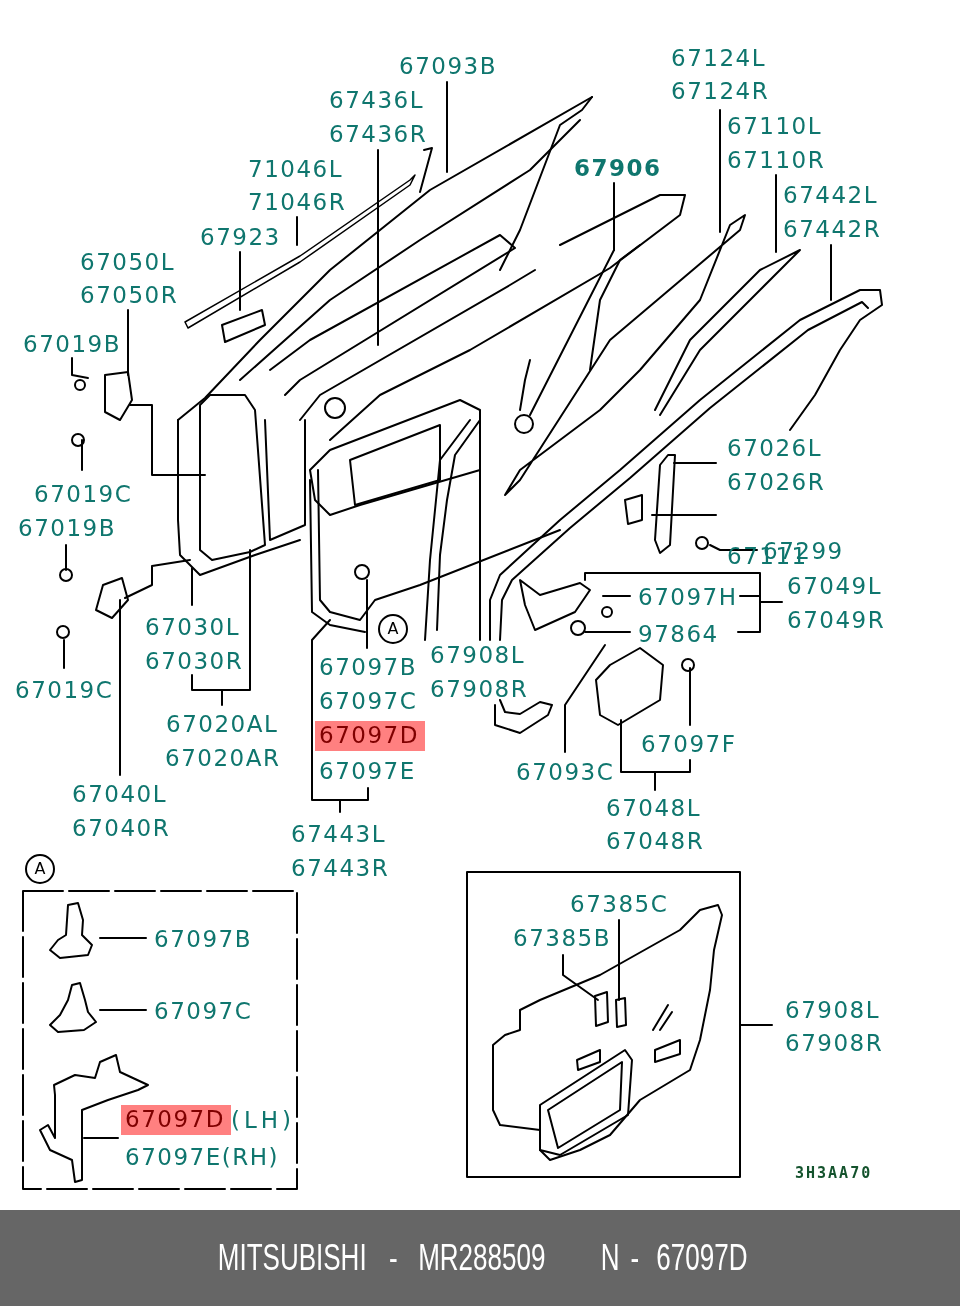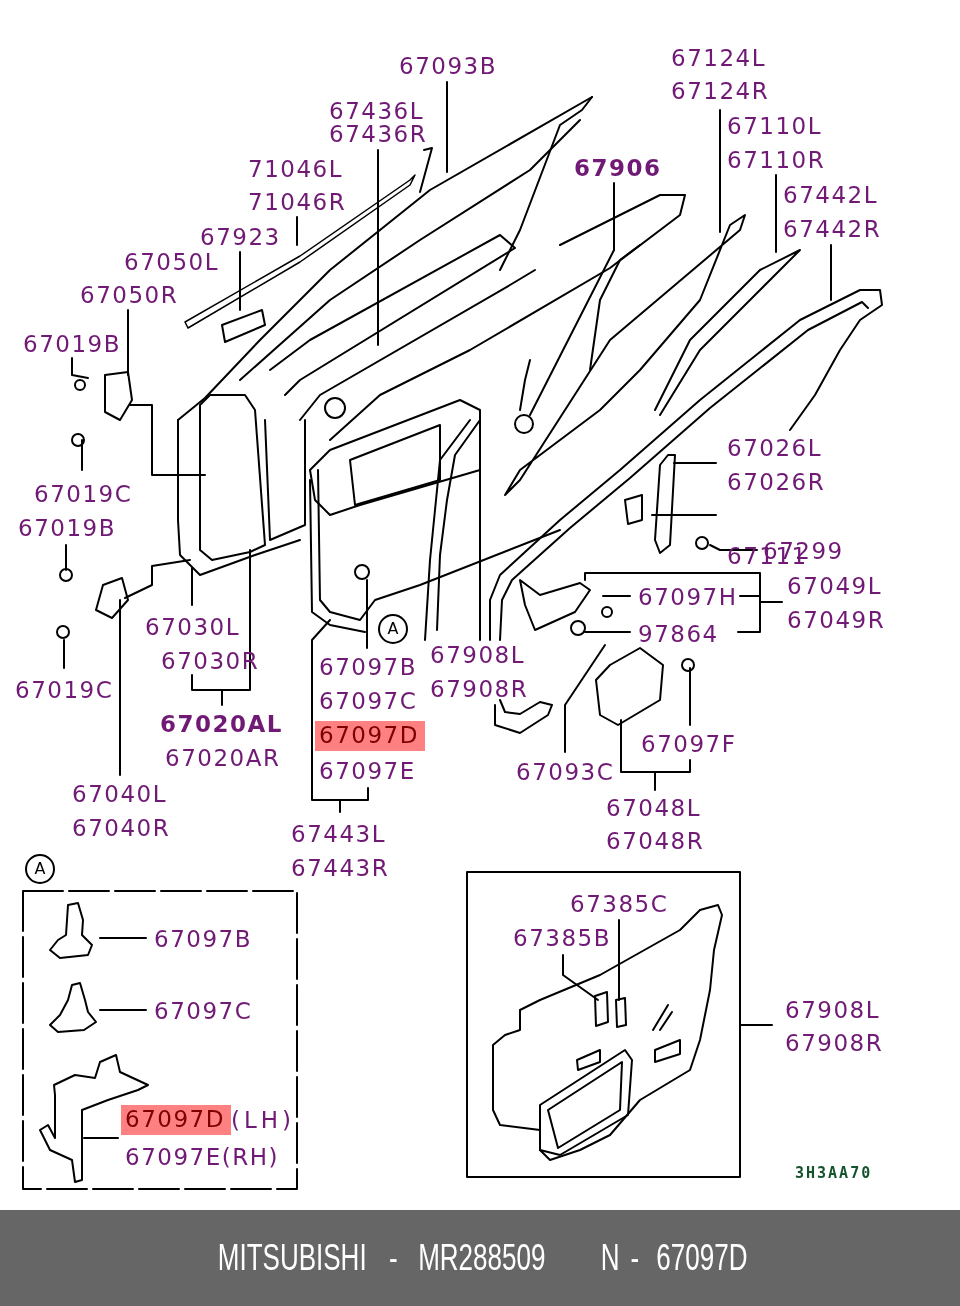--- a/index.html
+++ b/index.html
@@ -1,20 +1,20 @@
 <!DOCTYPE html>
 <html><head>
 <meta charset="utf-8">
 <style>
   html, body { margin: 0; padding: 0; background: #ffffff; }
   body { width: 960px; height: 1306px; position: relative; overflow: hidden;
          font-family: "DejaVu Sans", sans-serif; }
   #diagram { position: absolute; left: 0; top: 0; width: 960px; height: 1210px; }
   .lbl { position: absolute; font-family: "DejaVu Sans", sans-serif; font-size: 23px;
-         color: #701a75; letter-spacing: 1.5px; white-space: nowrap; line-height: 1; }
+         color: #0f766e; letter-spacing: 1.5px; white-space: nowrap; line-height: 1; }
   .lbl.hl { background: #ff8080; color: #800000; padding: 3px 6px 4px 4px; margin-left: -4px; margin-top: -4px; }
   .code { position: absolute; left: 795px; top: 1164px; font-family: "DejaVu Sans Mono", monospace;
           font-weight: bold; font-size: 15px; letter-spacing: 2px; color: #14532d; }
   .circ { position: absolute; width: 26px; height: 26px; border: 2px solid #000; border-radius: 50%;
           font-family: "DejaVu Sans", sans-serif; font-size: 16px; text-align: center; line-height: 26px; }
   #footer { position: absolute; left: 0; top: 1210px; width: 960px; height: 96px; background: #666666;
             display: flex; align-items: center; justify-content: center; }
   #footer span { color: #ffffff; font-family: "Liberation Sans", sans-serif; font-size: 36px;
                  transform: scaleX(0.85); display: inline-block; white-space: pre; }
 </style>
@@ -133,34 +133,34 @@
       <path d="M653,1030 L668,1005 M660,1030 L672,1012"></path>
     </g>
   </svg>
 
   
   <div class="circ" style="left:378px;top:614px;">A</div>
   <div class="circ" style="left:25px;top:854px;">A</div>
 
   
   <span class="lbl" style="left:399px;top:55px;">67093B</span>
-  <span class="lbl" style="left:329px;top:100px;">67436L</span>
+  <span class="lbl" style="left:329px;top:89px;">67436L</span>
   <span class="lbl" style="left:329px;top:123px;">67436R</span>
   <span class="lbl" style="left:248px;top:158px;">71046L</span>
   <span class="lbl" style="left:248px;top:191px;text-align:right;">71046R</span>
   <span class="lbl" style="left:200px;top:226px;">67923</span>
-  <span class="lbl" style="left:80px;top:251px;margin-left:44px;">67050L</span>
+  <span class="lbl" style="left:80px;top:251px;">67050L</span>
   <span class="lbl" style="left:80px;top:284px;">67050R</span>
   <span class="lbl" style="left:23px;top:333px;">67019B</span>
   <span class="lbl" style="left:34px;top:483px;">67019C</span>
   <span class="lbl" style="left:18px;top:517px;">67019B</span>
   <span class="lbl" style="left:15px;top:679px;">67019C</span>
   <span class="lbl" style="left:145px;top:616px;">67030L</span>
-  <span class="lbl" style="left:145px;top:650px;margin-left:16px;">67030R</span>
-  <span class="lbl" style="left:160px;top:713px;font-weight:bold;">67020AL</span>
+  <span class="lbl" style="left:145px;top:650px;">67030R</span>
+  <span class="lbl" style="left:166px;top:713px;">67020AL</span>
   <span class="lbl" style="left:165px;top:747px;">67020AR</span>
   <span class="lbl" style="left:72px;top:783px;">67040L</span>
   <span class="lbl" style="left:72px;top:817px;">67040R</span>
   <span class="lbl" style="left:319px;top:656px;">67097B</span>
   <span class="lbl" style="left:319px;top:690px;">67097C</span>
   <span class="lbl hl" style="left:319px;top:725px;">67097D</span>
   <span class="lbl" style="left:319px;top:760px;">67097E</span>
   <span class="lbl" style="left:291px;top:823px;">67443L</span>
   <span class="lbl" style="left:291px;top:857px;">67443R</span>
   <span class="lbl" style="left:671px;top:47px;">67124L</span>

